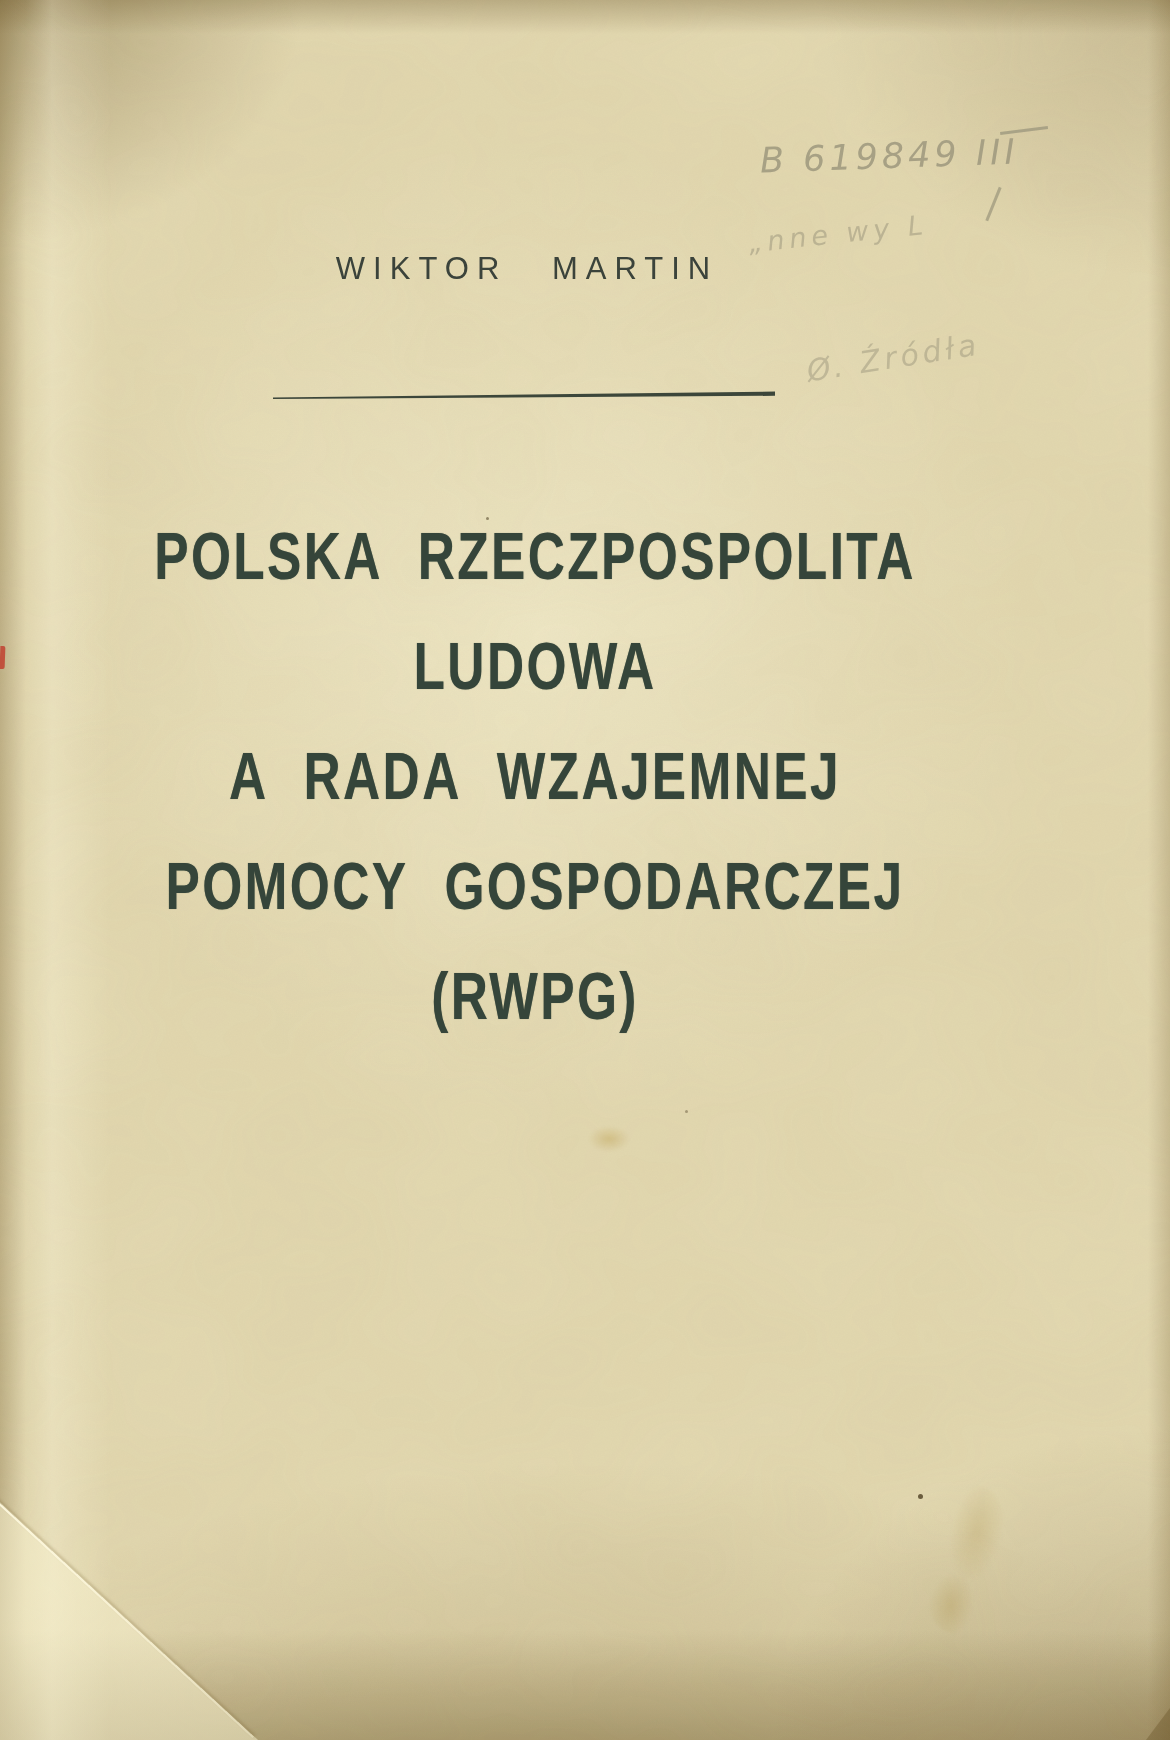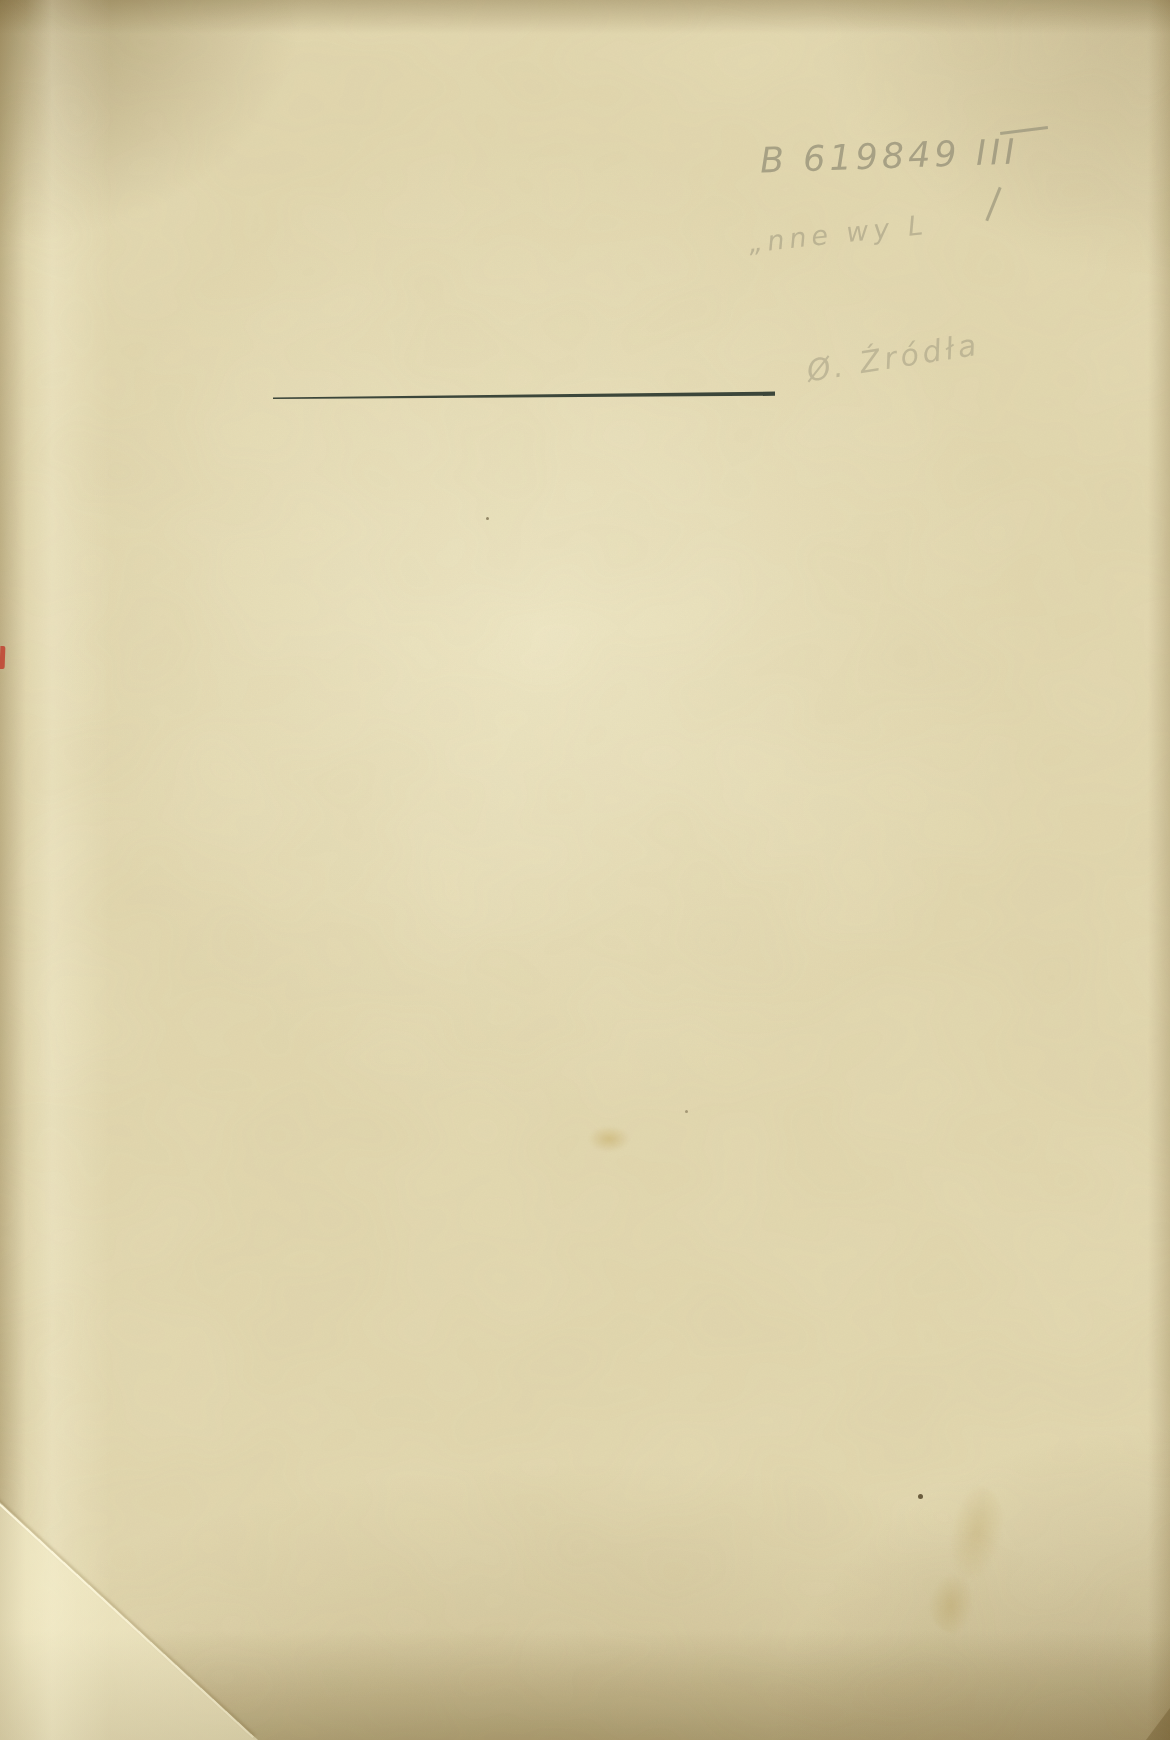--- a/index.html
+++ b/index.html
@@ -96,25 +96,33 @@
     <rect x="0" y="0" width="1170" height="1740" filter="url(#mottle)" opacity="0.12" style="mix-blend-mode:multiply"></rect>
     <rect x="0" y="0" width="1170" height="1740" filter="url(#grain)" opacity="0.05" style="mix-blend-mode:multiply"></rect>
   </svg>
 
   <div class="pencil catalog">B 619849 III</div>
   <div class="catalog-overbar"></div>
   <div class="catalog-slash"></div>
   <div class="pencil note-top">„nne wy L</div>
   <div class="pencil note-bottom">Ø. Źródła</div>
 
+  <div class="author">WIKTOR MARTIN</div>
 
   <svg class="rule-svg" width="1170" height="1740" aria-hidden="true">
     <polygon points="273,397.5 775,391.5 775,395.8 273,399" fill="#2e3a30" opacity="0.92"></polygon>
   </svg>
 
+  <div class="title-block">
+    <div class="title-line">POLSKA RZECZPOSPOLITA</div>
+    <div class="title-line">LUDOWA</div>
+    <div class="title-line">A RADA WZAJEMNEJ</div>
+    <div class="title-line">POMOCY GOSPODARCZEJ</div>
+    <div class="title-line">(RWPG)</div>
+  </div>
 
   <div class="red-mark"></div>
   <div class="stain-small"></div>
   <div class="stain-tall"></div>
   <div class="dot dot-a"></div>
   <div class="dot dot-b"></div>
   <div class="dot dot-c"></div>
   <div class="fold-corner"></div>
   <div class="fold-line"></div>
   <div class="corner-cut"></div>

